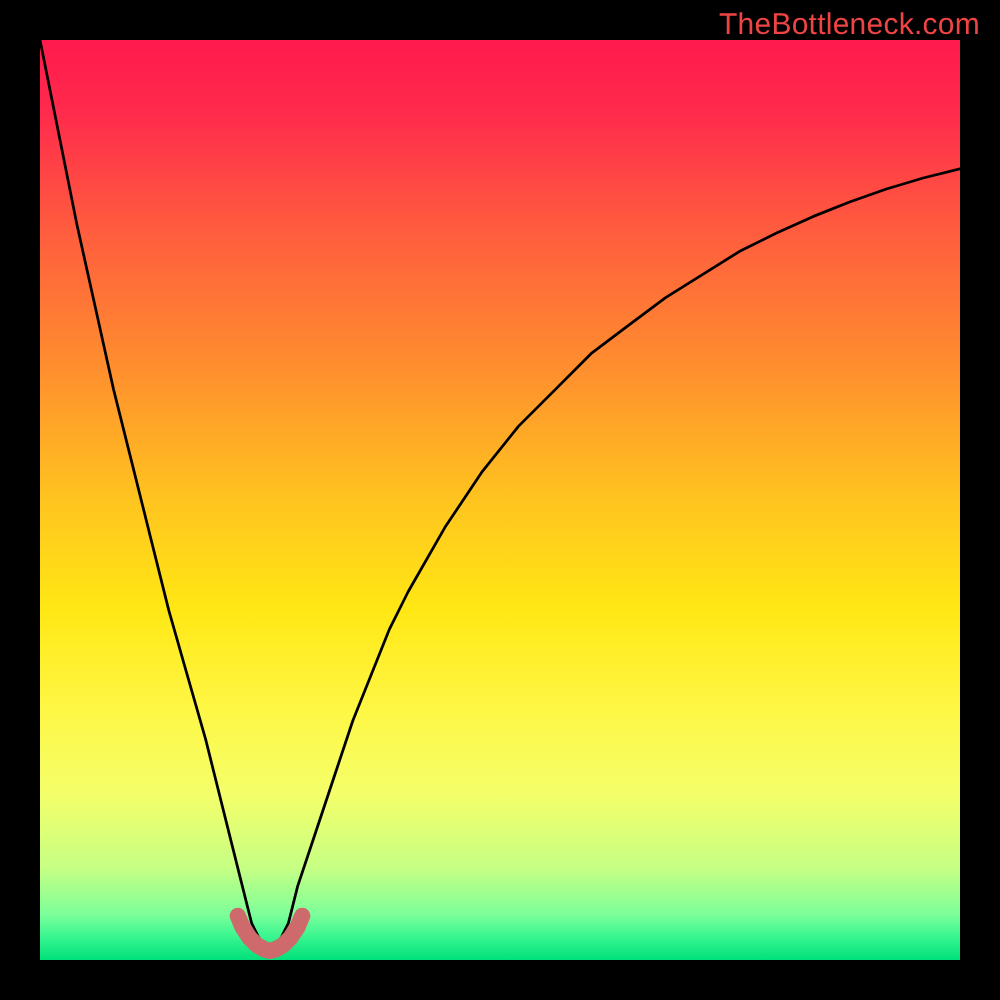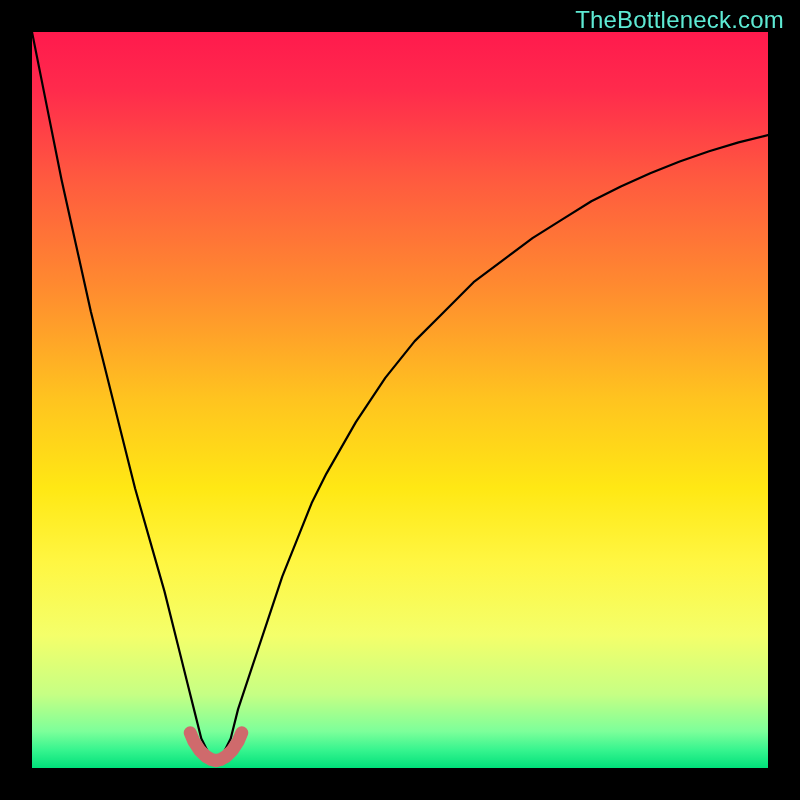--- a/index.html
+++ b/index.html
@@ -24,21 +24,21 @@
     top: 32px;
     left: 32px;
     width: 736px;
     height: 736px;
   }
   .watermark {
     position: absolute;
     top: 6px;
     right: 16px;
     font-size: 24px;
-    color: #5eead4;
+    color: #ef4444;
     letter-spacing: 0.2px;
   }
   svg { display: block; }
 </style>
 </head>
 <body>
 
 <div class="frame">
   <div class="watermark">TheBottleneck.com</div>
   <div class="plot-area">

